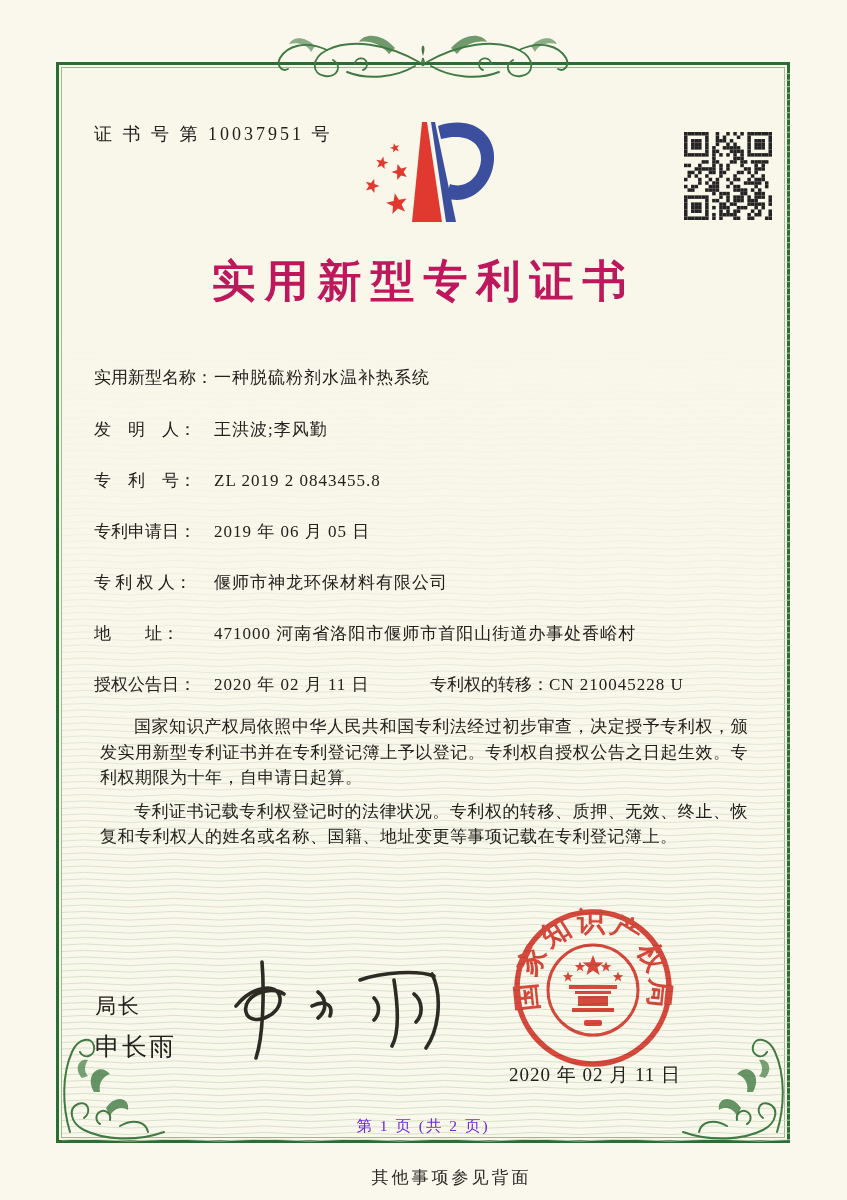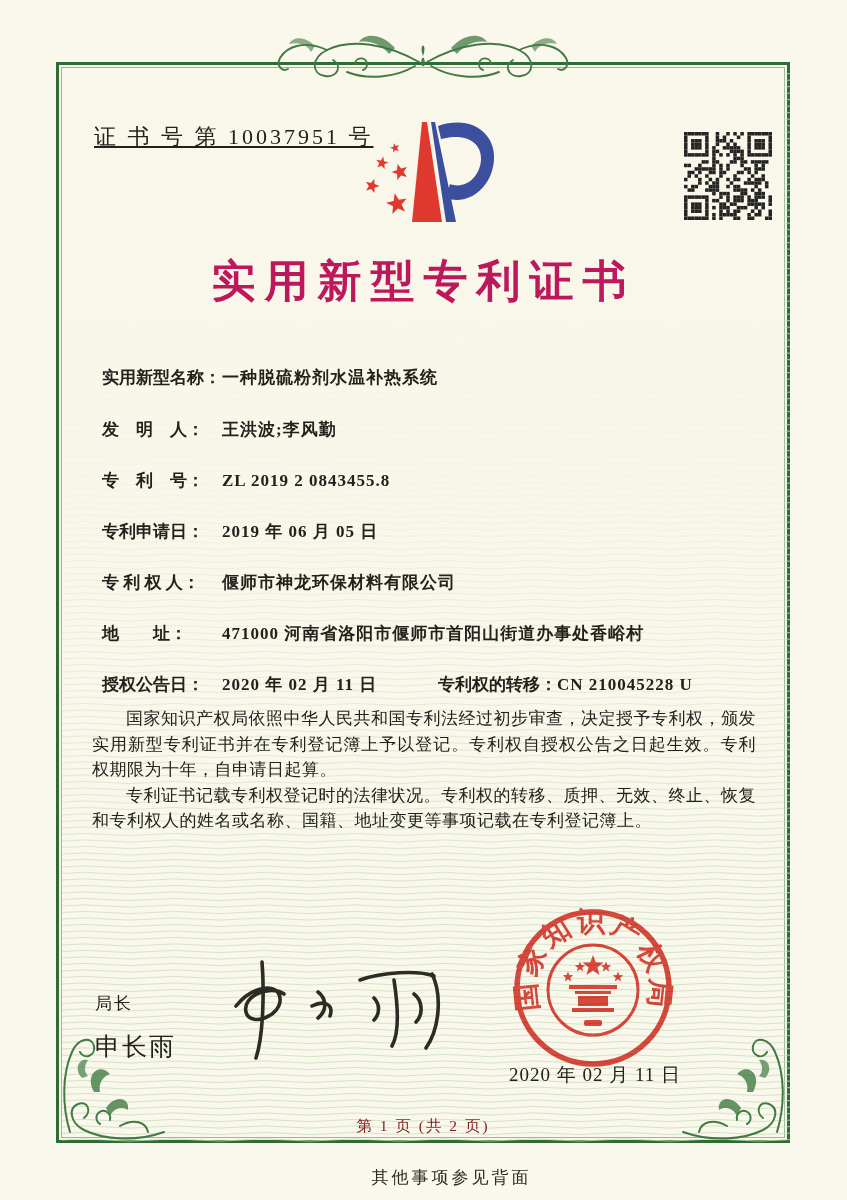--- a/index.html
+++ b/index.html
@@ -9,38 +9,38 @@
   
   .frame{position:absolute;left:56px;top:62px;width:734px;height:1081px;box-sizing:border-box;
          border:3px solid var(--frame-green,#2f6b35);
          box-shadow:inset 0 0 0 2px #f9f6ea, inset 0 0 0 3px #9cb89a;}
   .waves-svg{position:absolute;left:3px;top:3px;z-index:0;}
   .fade-overlay{position:absolute;left:3px;top:3px;right:3px;bottom:3px;z-index:1;
      background:linear-gradient(180deg,#f9f6ea 0%,#f9f6ea 22%,rgba(249,246,234,.85) 40%,
         rgba(249,246,234,.45) 58%,rgba(249,246,234,.12) 76%,rgba(249,246,234,0) 92%);}
   .abs{position:absolute;}
   .z{z-index:2;}
-  .cert-no{left:94px;top:122px;font-size:22px;letter-spacing:3px;text-decoration:underline;}
+  .cert-no{left:94px;top:122px;font-size:18px;letter-spacing:3px;}
   .logo-svg{left:356px;top:112px;}
   .qr-svg{left:684px;top:132px;}
   .title{left:0;top:252px;width:847px;text-align:center;font-size:44px;font-weight:700;
          letter-spacing:9px;color:#be185d;}
   .fields{left:94px;top:356px;width:680px;font-size:17px;}
-  .field-row{position:absolute;left:8px;white-space:nowrap;font-weight:bold;}
+  .field-row{position:absolute;left:0;white-space:nowrap;}
   .field-label{display:inline-block;width:120px;}
   .field-value{letter-spacing:1px;}
   .grant-pair2{position:absolute;left:336px;top:0;}
   .paras{left:92px;top:706px;width:664px;font-size:17px;line-height:25.5px;text-align:justify;}
-  .paras p{margin:0;text-indent:2em;letter-spacing:.5px;}
-  .signer-title{left:95px;top:992px;font-size:17px;letter-spacing:2px;}
+  .paras p{margin:8px;text-indent:2em;letter-spacing:.5px;}
+  .signer-title{left:95px;top:992px;font-size:21px;letter-spacing:2px;}
   .signer-name{left:95px;top:1030px;font-size:25px;letter-spacing:2px;}
   .sig-svg{left:222px;top:950px;}
   .seal-svg{left:498px;top:893px;z-index:3;mix-blend-mode:multiply;opacity:.9;}
   .seal-date{left:500px;top:1062px;width:190px;text-align:center;font-size:19px;letter-spacing:1px;z-index:2;}
-  .page-info{left:56px;top:1116px;width:734px;text-align:center;font-size:15.5px;letter-spacing:2px;color:#7f1d1d;}
+  .page-info{left:56px;top:1116px;width:734px;text-align:center;font-size:15.5px;letter-spacing:2px;color:#6d28d9;}
   .back-note{left:0;top:1166px;width:847px;text-align:center;font-size:17px;letter-spacing:3px;color:#2c2b26;margin-left:28px;}
   .flourish-top{left:423px;top:62px;transform:translate(-50%,-50%);z-index:2;}
   .corner-fl{z-index:2;}
   .corner-left{left:60px;top:1030px;}
   .corner-right{left:675px;top:1030px;transform:scaleX(-1);}
 </style>
 </head>
 <body style="--frame-green: #2f6b35; --ink: #22211c;">
 
 <div class="page">

